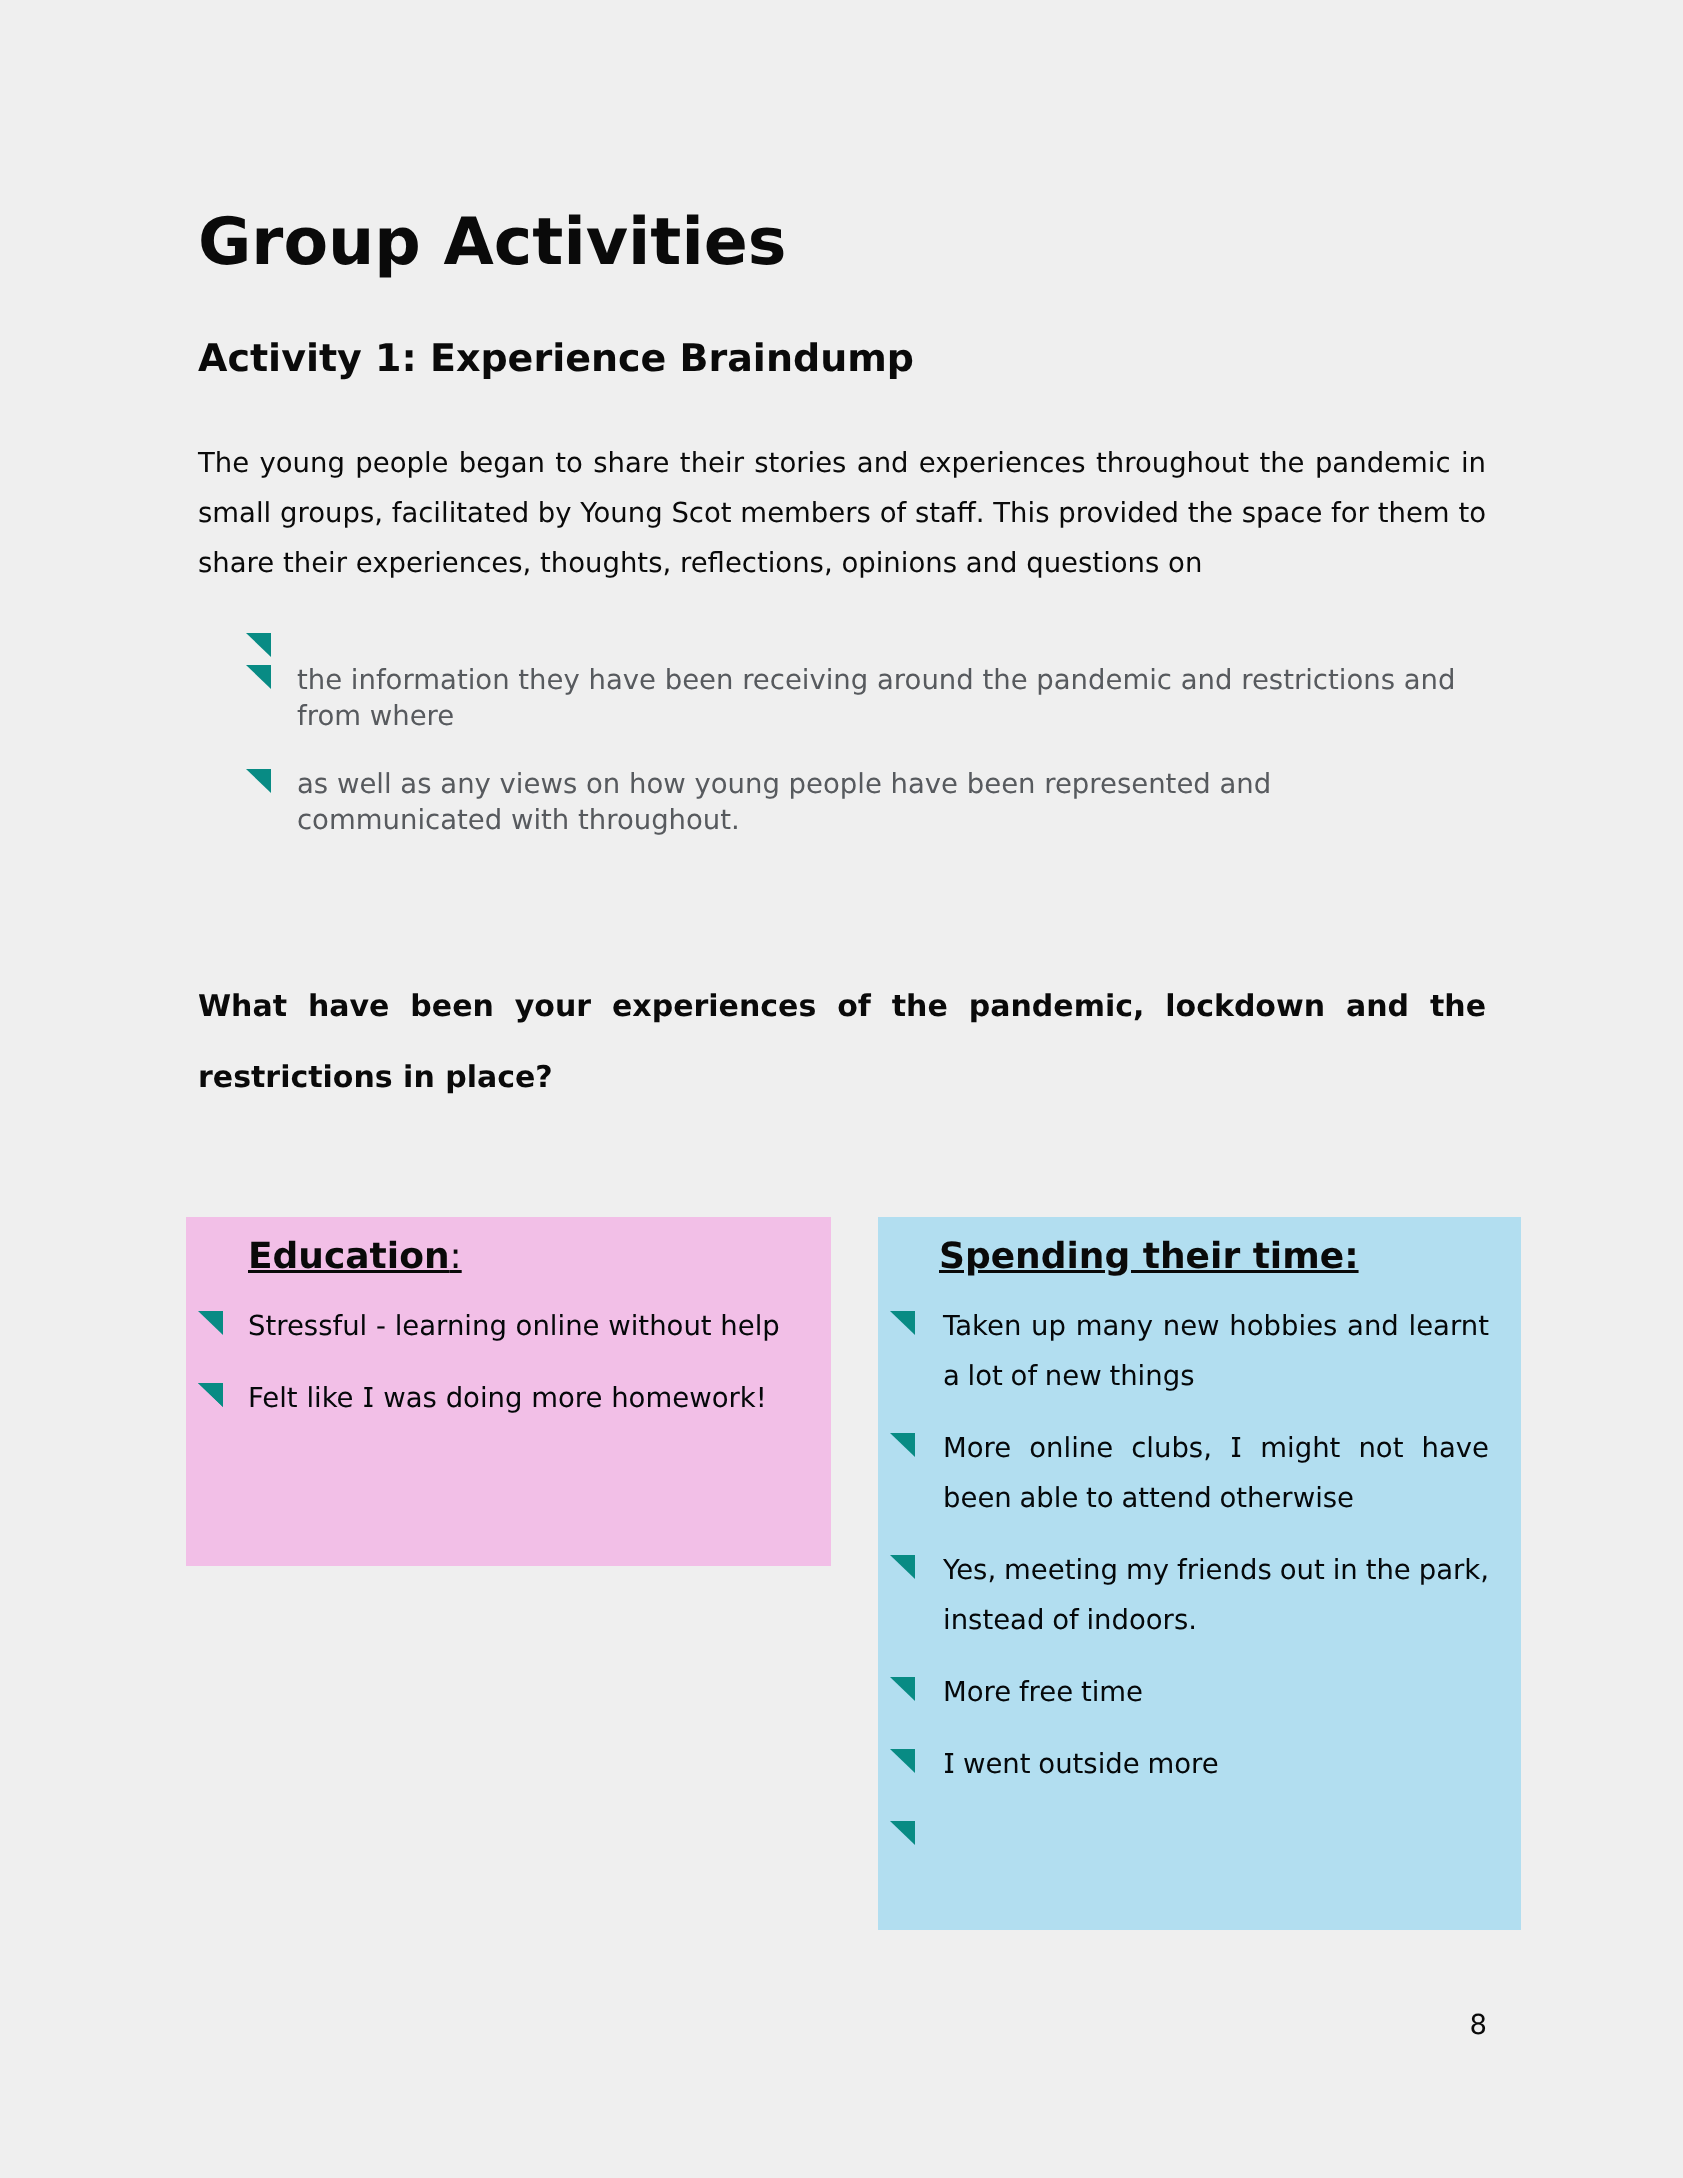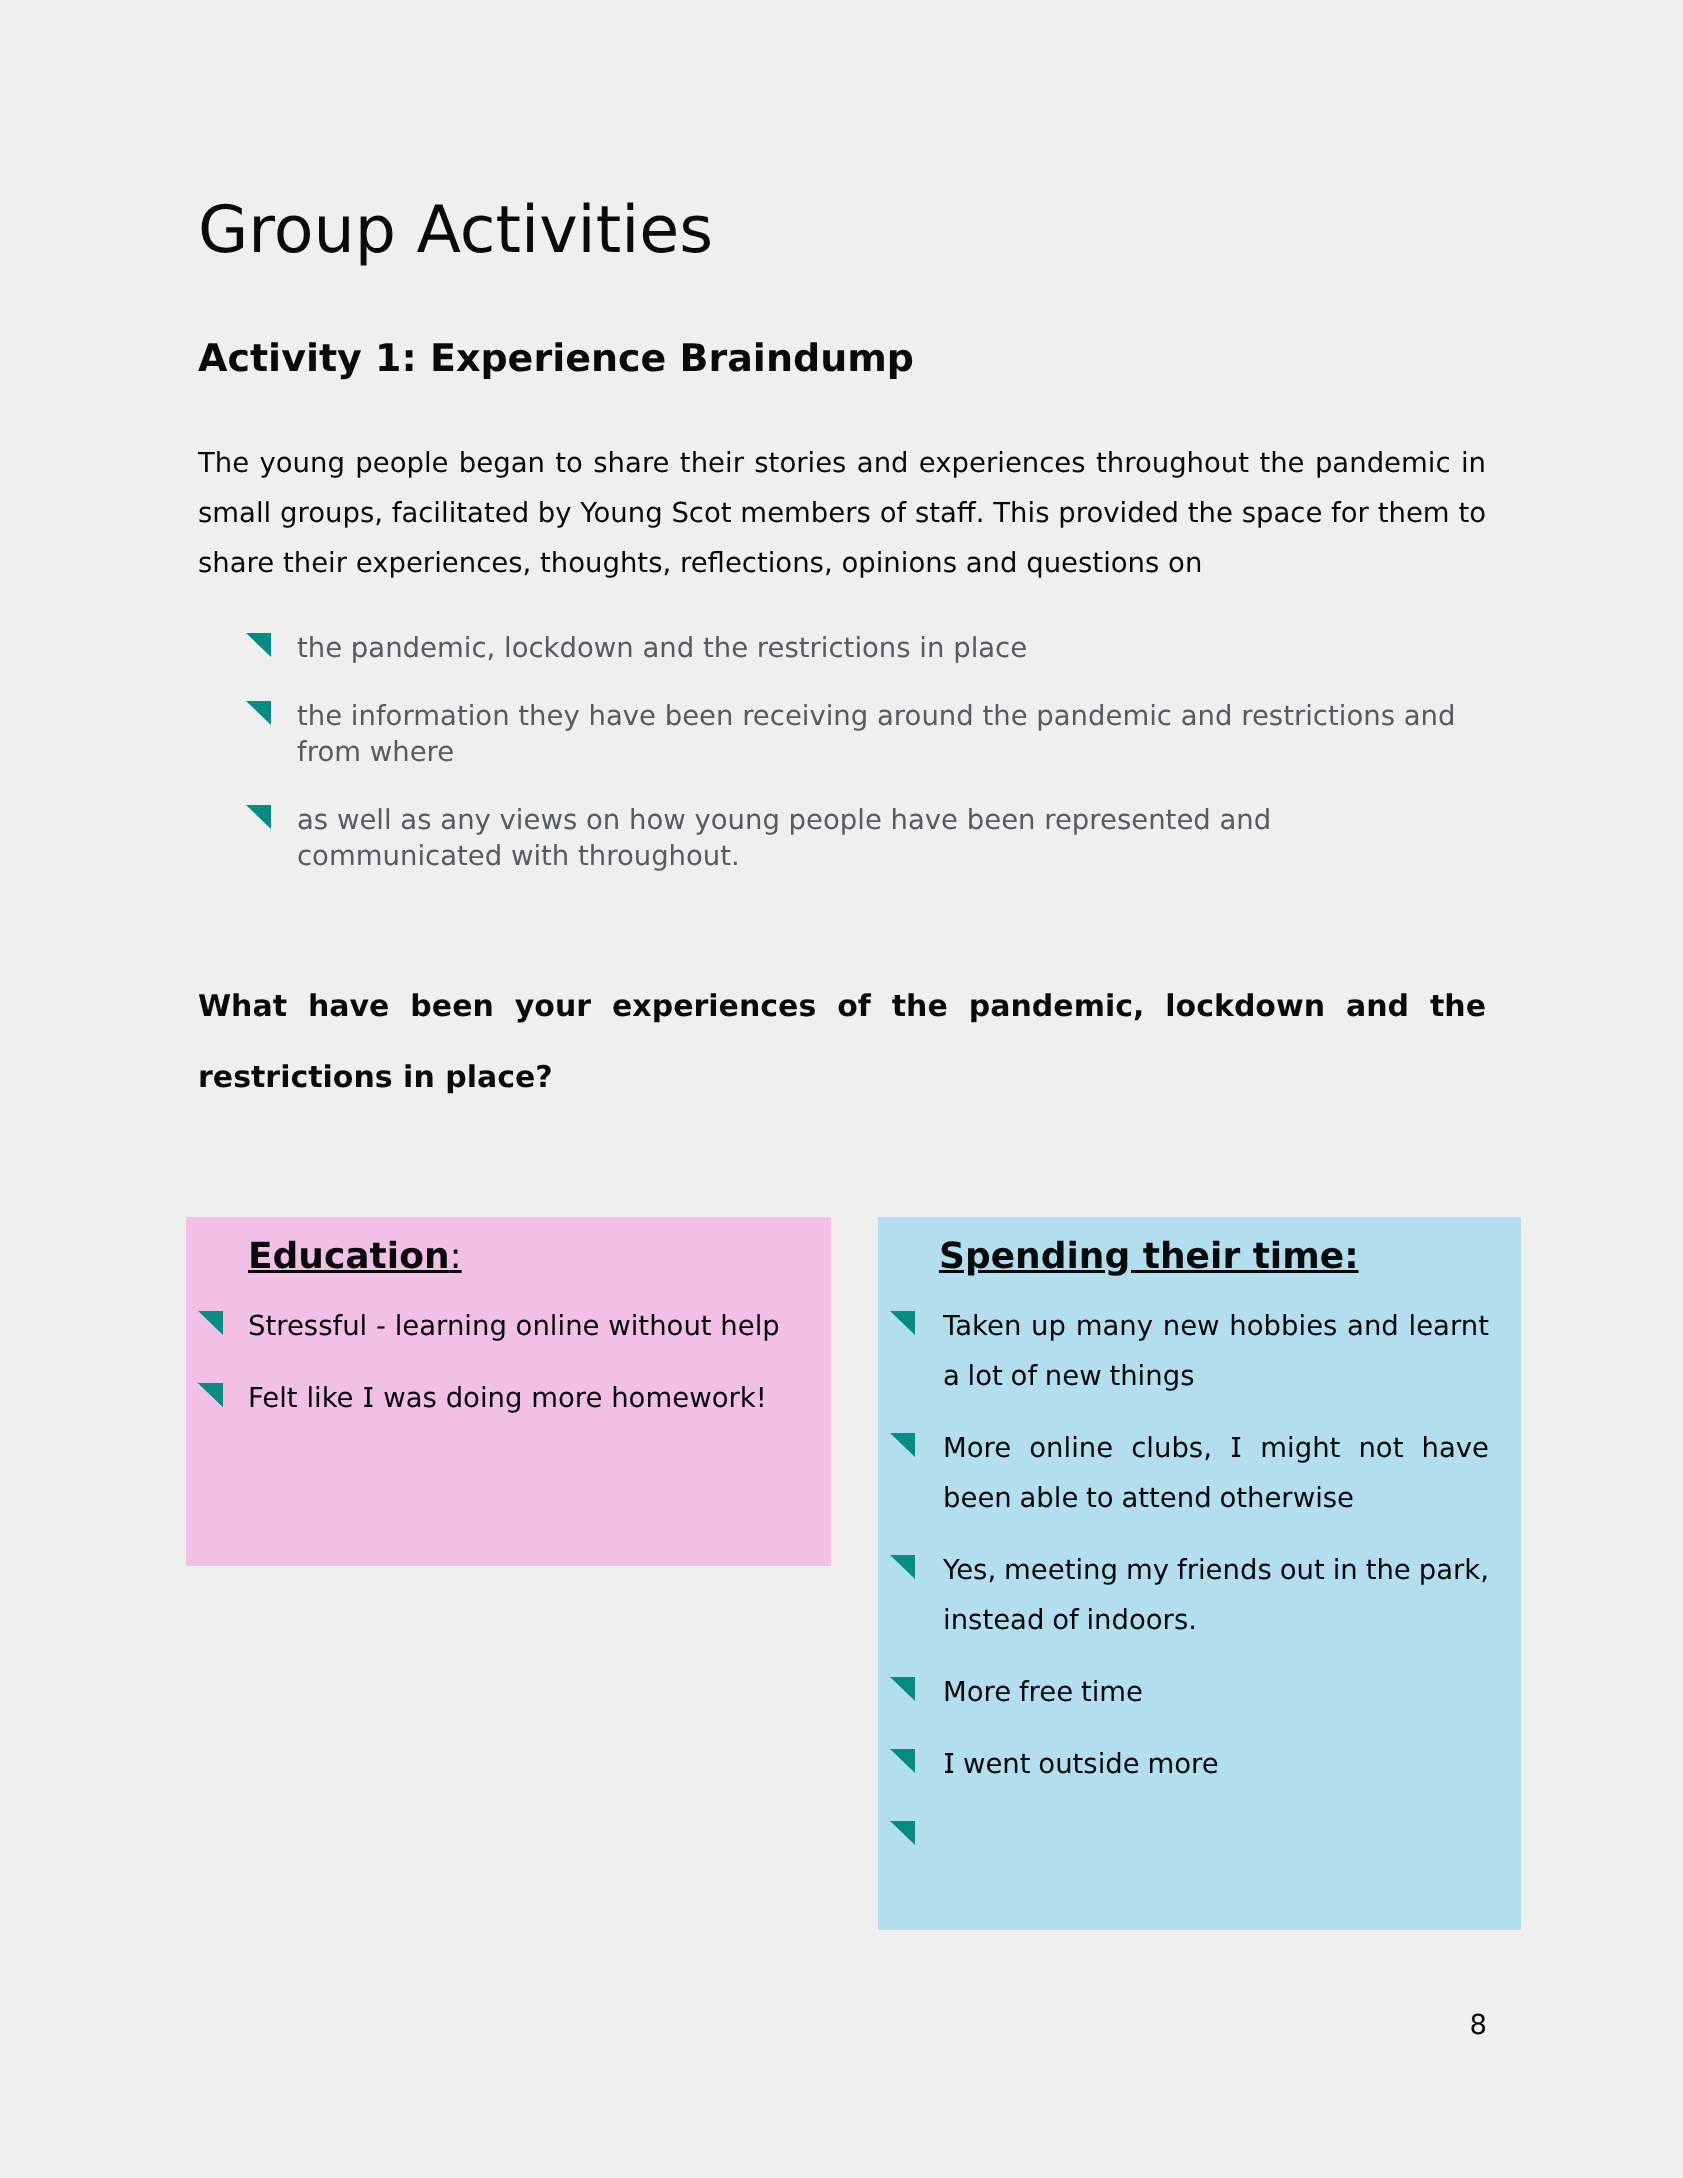--- a/index.html
+++ b/index.html
@@ -2,21 +2,21 @@
 <html><head>
 <meta charset="utf-8">
 <title>Group Activities</title>
 <style>
   html,body{margin:0;padding:0;}
   body{width:1683px;height:2178px;background:#efefef;
        font-family:"DejaVu Sans",sans-serif;overflow:hidden;
        -webkit-font-smoothing:antialiased;text-rendering:geometricPrecision;}
   .page{position:relative;width:1683px;height:2178px;transform:translateZ(0);}
 
-  .title{position:absolute;left:198px;top:154px;font-size:65px;font-weight:normal;
+  .title{position:absolute;left:198px;top:166px;font-size:65px;font-weight:bold;
          line-height:1;color:#0a0a0a;white-space:nowrap;}
   .subtitle{position:absolute;left:198px;top:328px;font-size:38px;font-weight:bold;
             line-height:1;color:#0a0a0a;white-space:nowrap;margin-top:11px;}
   .intro{position:absolute;left:198px;top:410px;width:1288px;font-size:27.5px;
          line-height:50px;text-align:justify;color:#0a0a0a;}
 
   .toplist{position:absolute;left:247px;top:630px;width:1225px;}
   .toplist .item{position:relative;padding-left:50px;font-size:27.5px;line-height:36px;
                  color:#575a5e;margin-bottom:32px;}
   .tri{position:absolute;width:25px;height:24px;
@@ -55,21 +55,20 @@
 
 <div class="page">
 
   <h1 class="title">Group Activities</h1>
   <h2 class="subtitle">Activity 1: Experience Braindump</h2>
   <p class="intro">The young people began to share their stories and experiences throughout the pandemic in small groups, facilitated by Young Scot members of staff. This provided the space for them to share their experiences, thoughts, reflections, opinions and questions on</p>
 
   <div class="toplist">
     <div class="item">
       <span class="tri"></span>
-      <span>the pandemic, lockdown and the restrictions in place</span>
     </div>
     <div class="item">
       <span class="tri"></span>
       <span>the information they have been receiving around the pandemic and restrictions and from where</span>
     </div>
     <div class="item">
       <span class="tri"></span>
       <span>as well as any views on how young people have been represented and communicated with throughout.</span>
     </div>
   </div>

